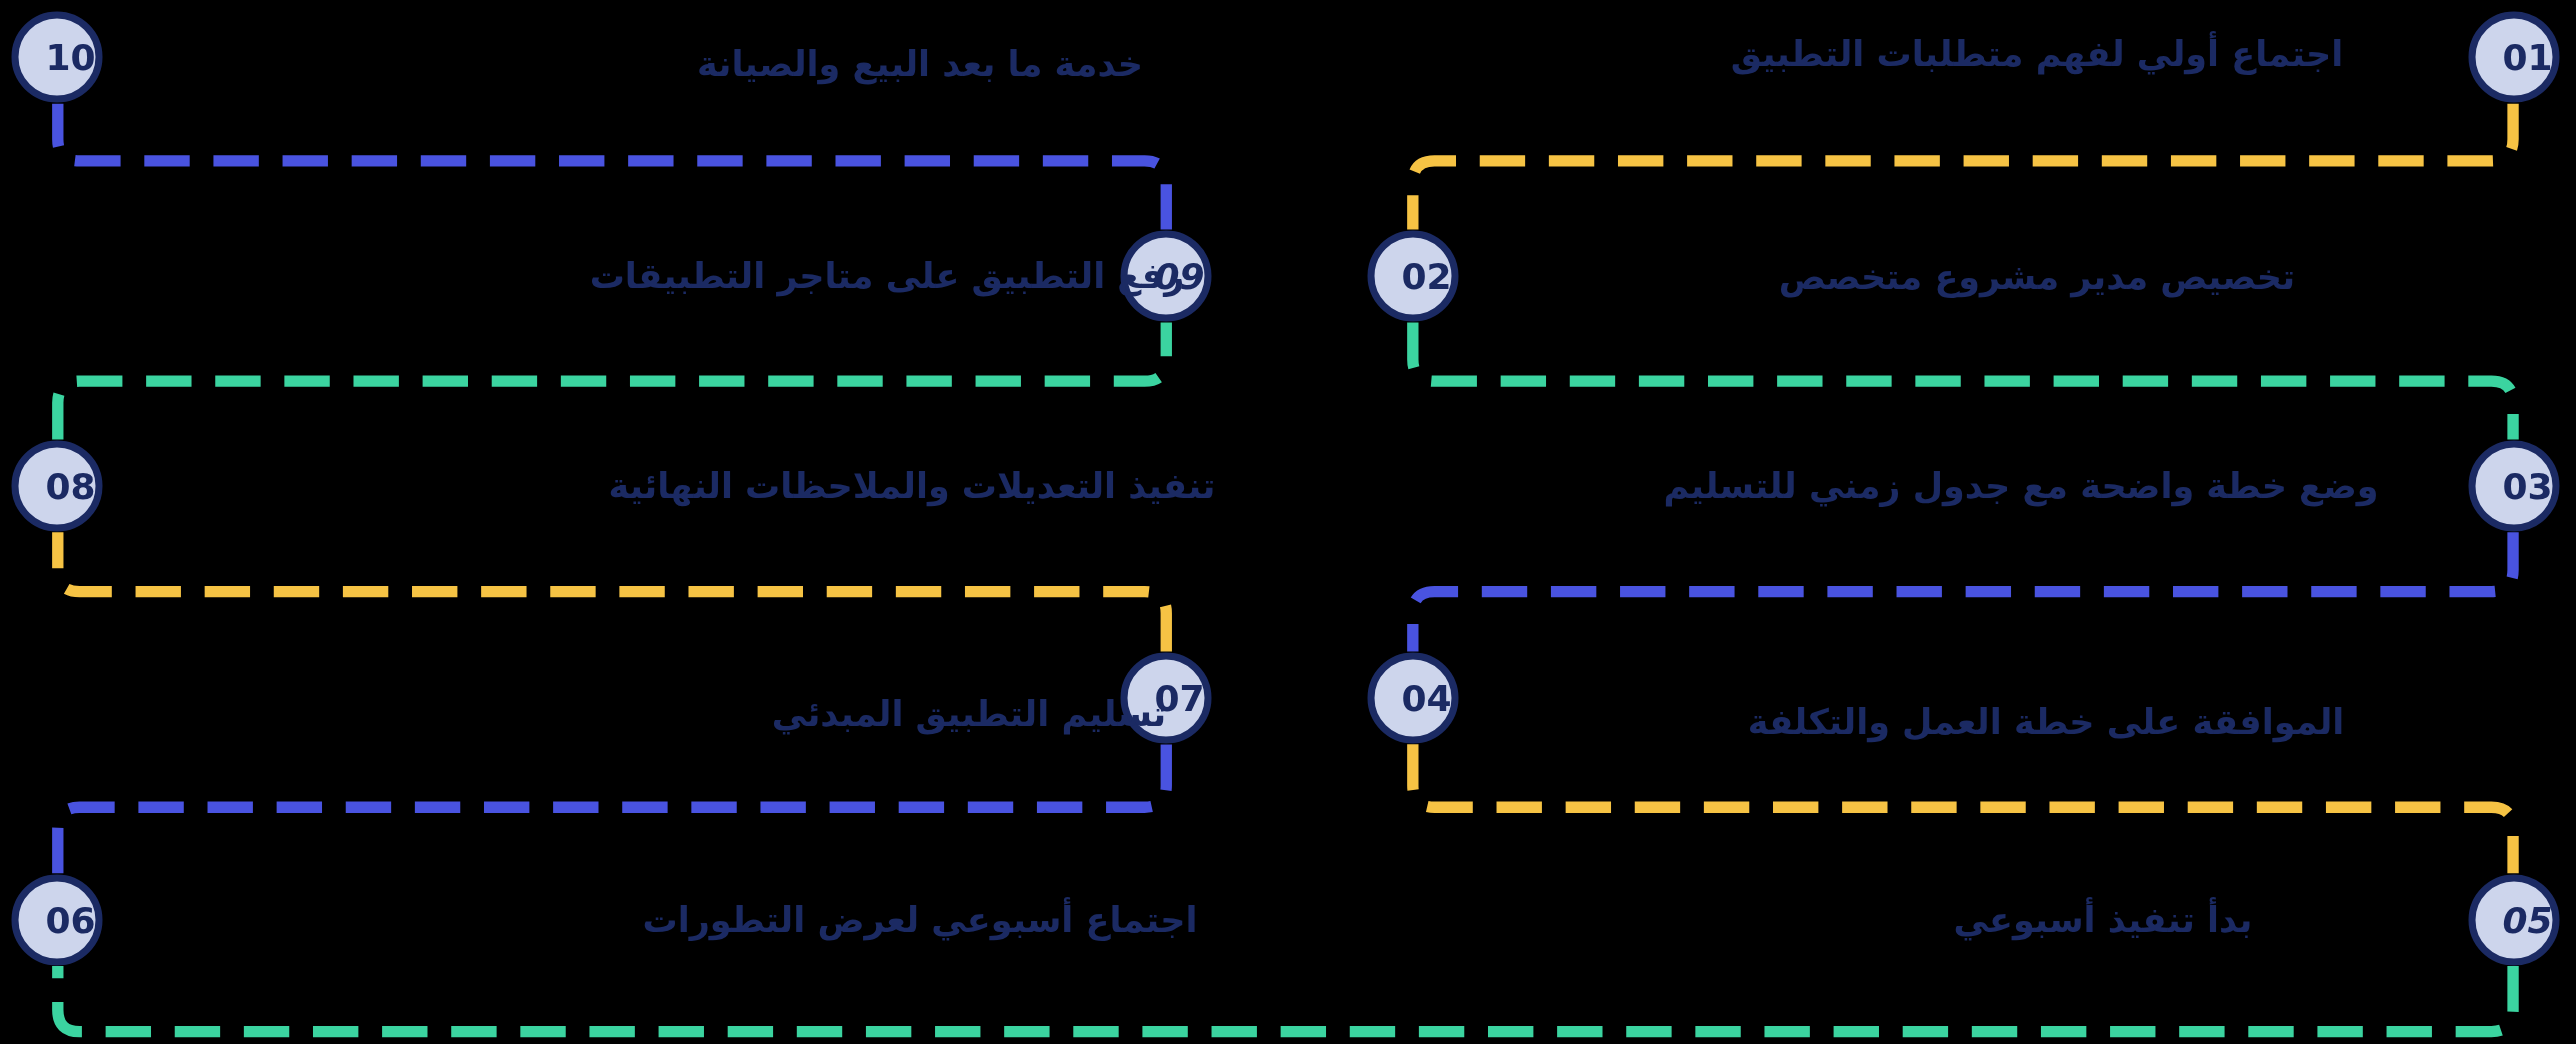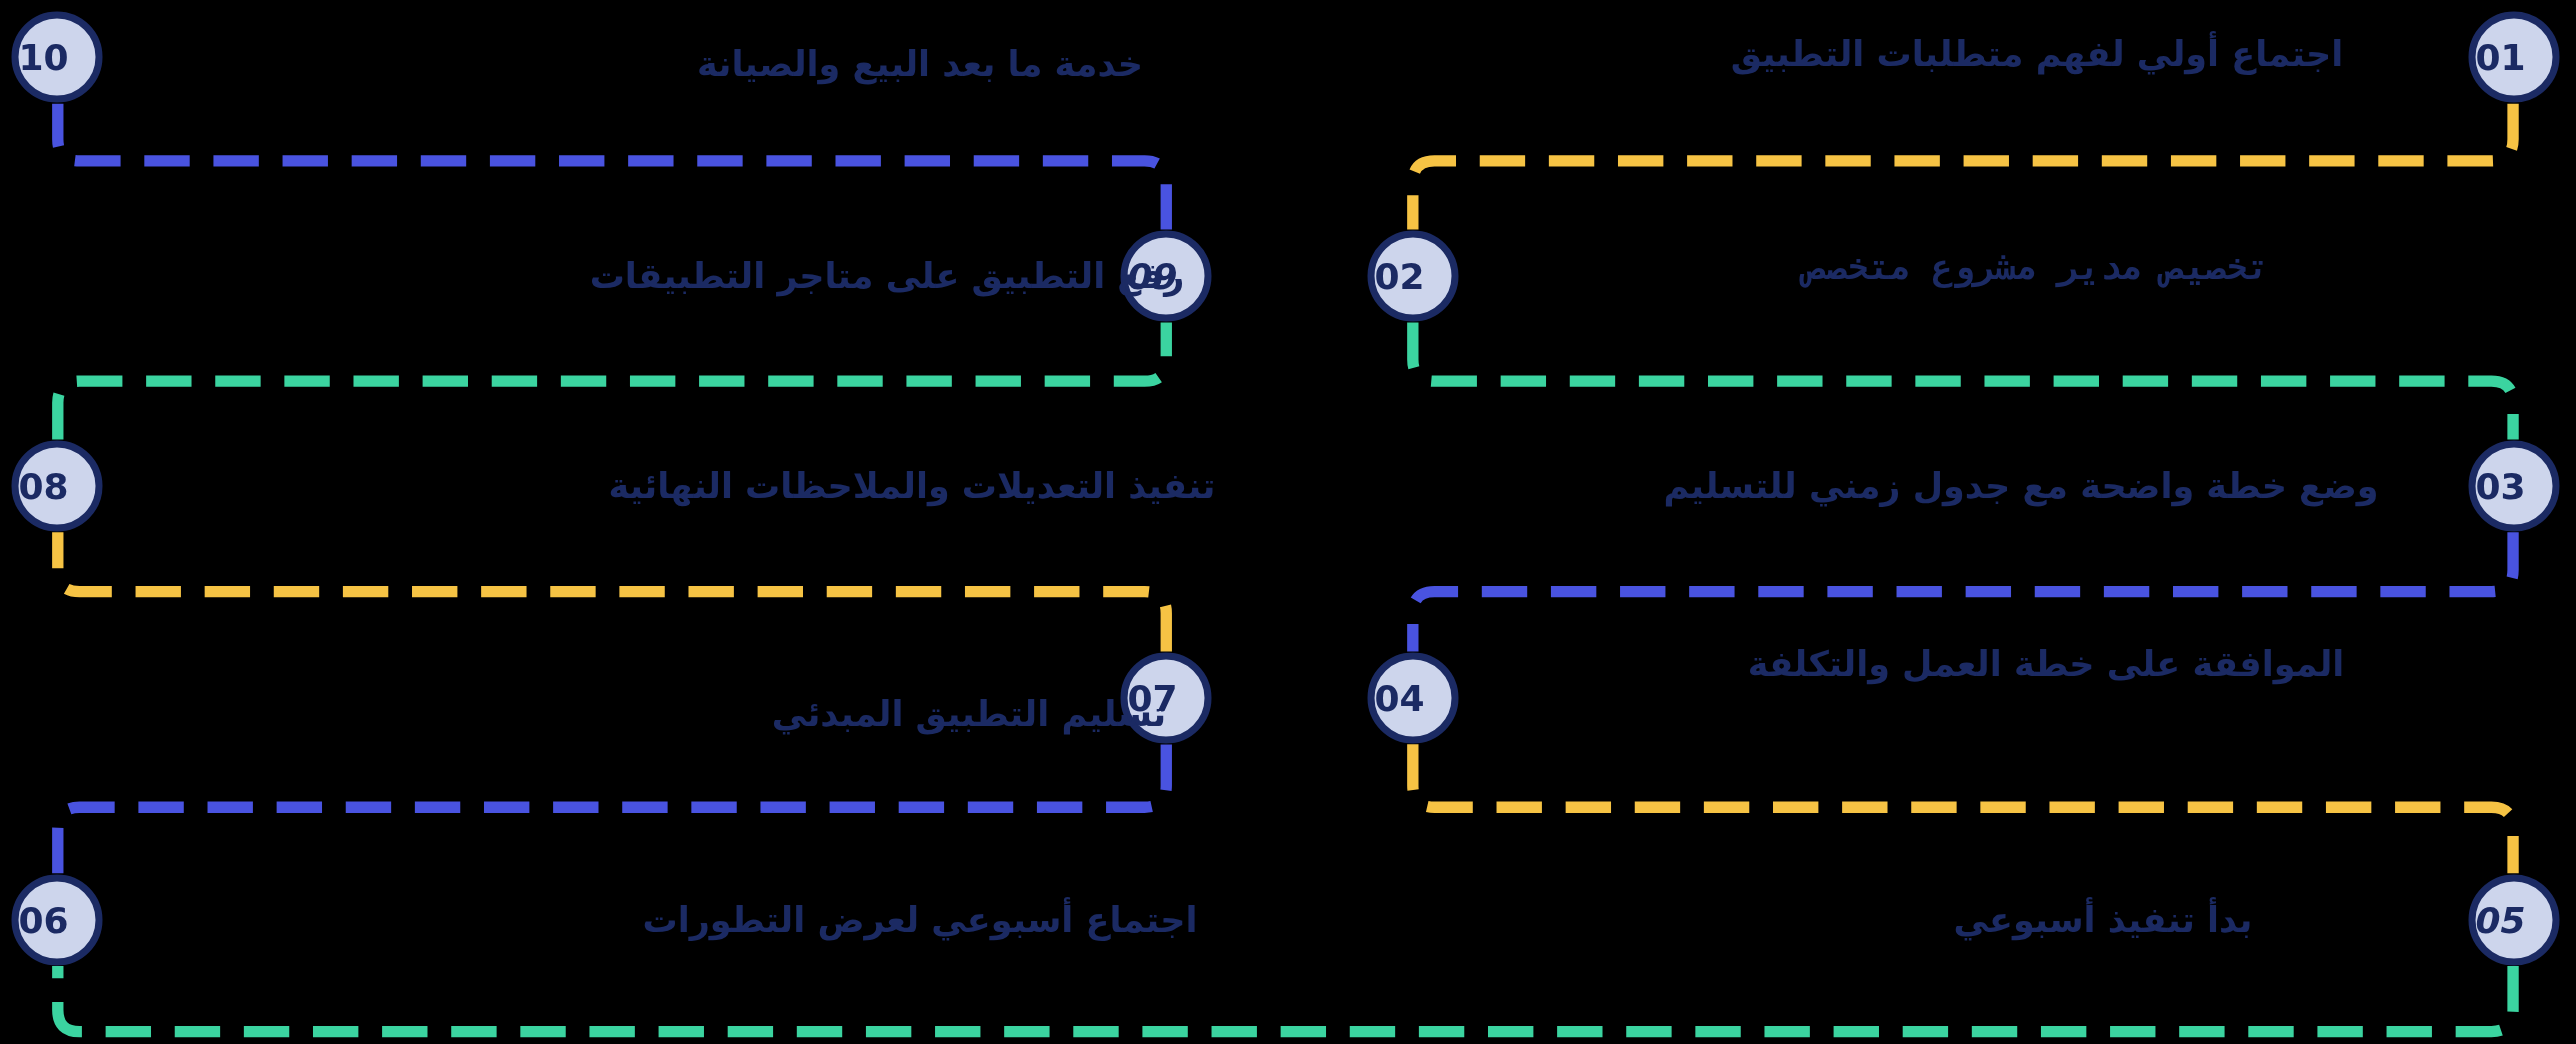--- a/index.html
+++ b/index.html
@@ -34,21 +34,21 @@
   .node {
     position: absolute;
     width: 91px;
     height: 91px;
     box-sizing: border-box;
     border: 7.7px solid var(--navy, #1B2A63);
     border-radius: 50%;
     background: var(--circle-fill, #CDD5EC);
     display: flex;
     align-items: center;
-    justify-content: flex-start;
+    justify-content: flex-end;
     transform: translate(-50%, -50%);
     font-weight: 700;
     font-size: 36px;
     color: var(--navy, #1B2A63);
     z-index: 2;
   }
   .label {
     position: absolute;
     transform: translate(-50%, -50%);
     color: var(--navy, #1B2A63);
@@ -101,23 +101,23 @@
       <span>08</span>
     </div>
   <div class="node" style="left:1166px; top:276px;font-style:italic;">
       <span>09</span>
     </div>
   <div class="node" style="left:57px;  top:57px;">
       <span>10</span>
     </div>
 
   <div class="label" style="left:2037px; top:54px;">اجتماع أولي لفهم متطلبات التطبيق</div>
-  <div class="label" style="left:2037px; top:268px;font-family:Liberation Mono, monospace;">تخصيص مدير مشروع متخصص</div>
+  <div class="label" style="left:2037px; top:277px;">تخصيص مدير مشروع متخصص</div>
   <div class="label" style="left:2021px; top:486px;">وضع خطة واضحة مع جدول زمني للتسليم</div>
-  <div class="label" style="left:2046px; top:664px;">الموافقة على خطة العمل والتكلفة</div>
+  <div class="label" style="left:2046px; top:722px;">الموافقة على خطة العمل والتكلفة</div>
   <div class="label" style="left:2103px; top:920px;">بدأ تنفيذ أسبوعي</div>
   <div class="label" style="left:920px; top:920px;">اجتماع أسبوعي لعرض التطورات</div>
   <div class="label" style="left:969px; top:714px;">تسليم التطبيق المبدئي</div>
   <div class="label" style="left:912px; top:486px;">تنفيذ التعديلات والملاحظات النهائية</div>
   <div class="label" style="left:887px; top:276px;">رفع التطبيق على متاجر التطبيقات</div>
   <div class="label" style="left:920px; top:64px;">خدمة ما بعد البيع والصيانة</div>
 
 </div>
 
 

